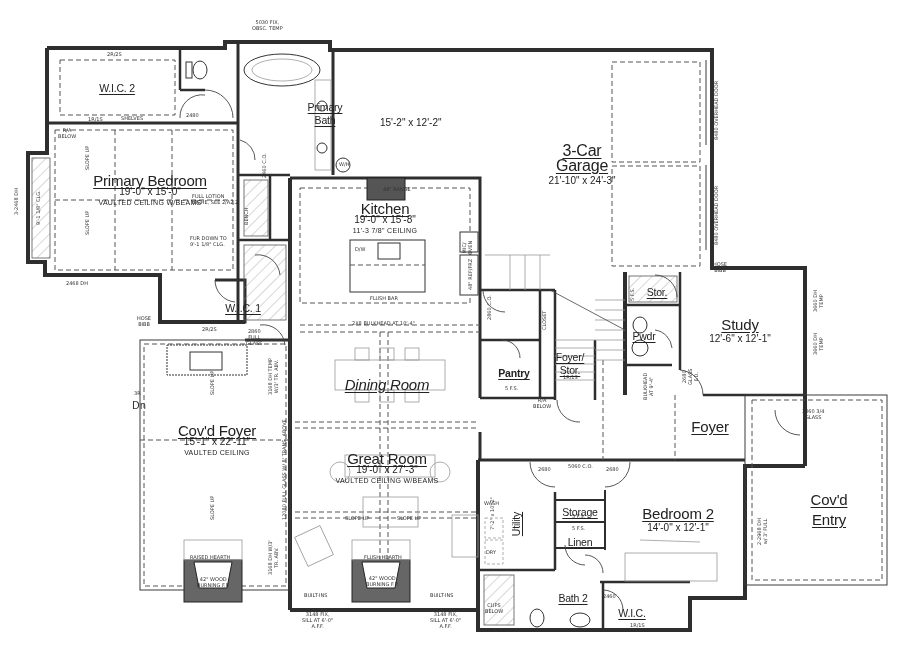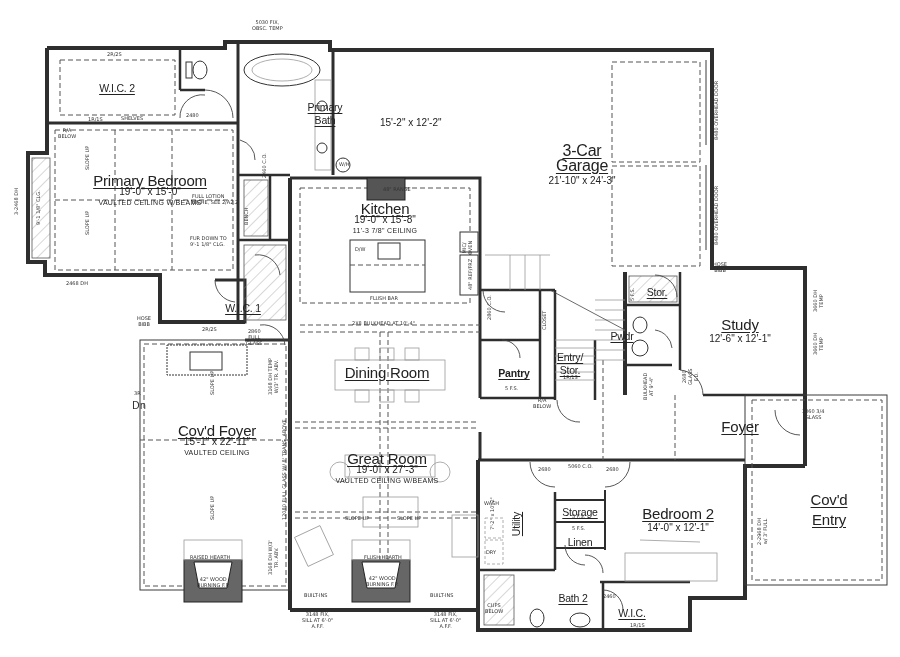--- a/index.html
+++ b/index.html
@@ -263,59 +263,59 @@
   <span class="room-name big">Garage</span>
   <span class="room-dim">21'-10" x 24'-3"</span>
 </div>
 
 <div class="room-label" style="left:385px; top:203px; line-height:11px;">
   <span class="room-name">Kitchen</span>
   <span class="room-dim">19'-0" x 15'-8"</span>
   <span class="room-note">11'-3 7/8" CEILING</span>
 </div>
 
-<div class="room-label" style="left:387px; top:364px;">
+<div class="room-label" style="left:387px; top:376px;font-style:italic;">
   <span class="room-name">Dining Room</span>
 </div>
 
 <div class="room-label" style="left:387px; top:453px; line-height:11px;">
   <span class="room-name">Great Room</span>
   <span class="room-dim">19'-0" x 27'-3"</span>
   <span class="room-note">VAULTED CEILING W/BEAMS</span>
 </div>
 
 <div class="room-label" style="left:217px; top:425px; line-height:11px;">
   <span class="room-name">Cov'd Foyer</span>
   <span class="room-dim">15'-1" x 22'-11"</span>
   <span class="room-note">VAULTED CEILING</span>
 </div>
 
 <div class="room-label" style="left:514px; top:363px;font-weight:bold;">
   <span class="room-name small">Pantry</span>
 </div>
 
 <div class="room-label" style="left:570px; top:350px; line-height:12px;">
-  <span class="room-name small">Entry/</span><br>
+  <span class="room-name small">Foyer/</span><br>
   <span class="room-name small">Stor.</span>
 </div>
 
 <div class="room-label" style="left:657px; top:282px;">
   <span class="room-name small">Stor.</span>
 </div>
 
-<div class="room-label" style="left:622px; top:326px;">
+<div class="room-label" style="left:644px; top:326px;">
   <span class="room-name small">Pwdr</span>
 </div>
 
 <div class="room-label" style="left:740px; top:318px; line-height:14px;">
   <span class="room-name">Study</span>
   <span class="room-dim">12'-6" x 12'-1"</span>
 </div>
 
-<div class="room-label" style="left:740px; top:418px;">
+<div class="room-label" style="left:710px; top:418px;">
   <span class="room-name">Foyer</span>
 </div>
 
 <div class="room-label" style="left:829px; top:490px; line-height:20px;">
   <span class="room-name">Cov'd</span><br>
   <span class="room-name">Entry</span>
 </div>
 
 <div class="room-label" style="left:515px; top:515px; transform: translateX(-50%) rotate(-90deg);">
   <span class="room-name small">Utility</span>

